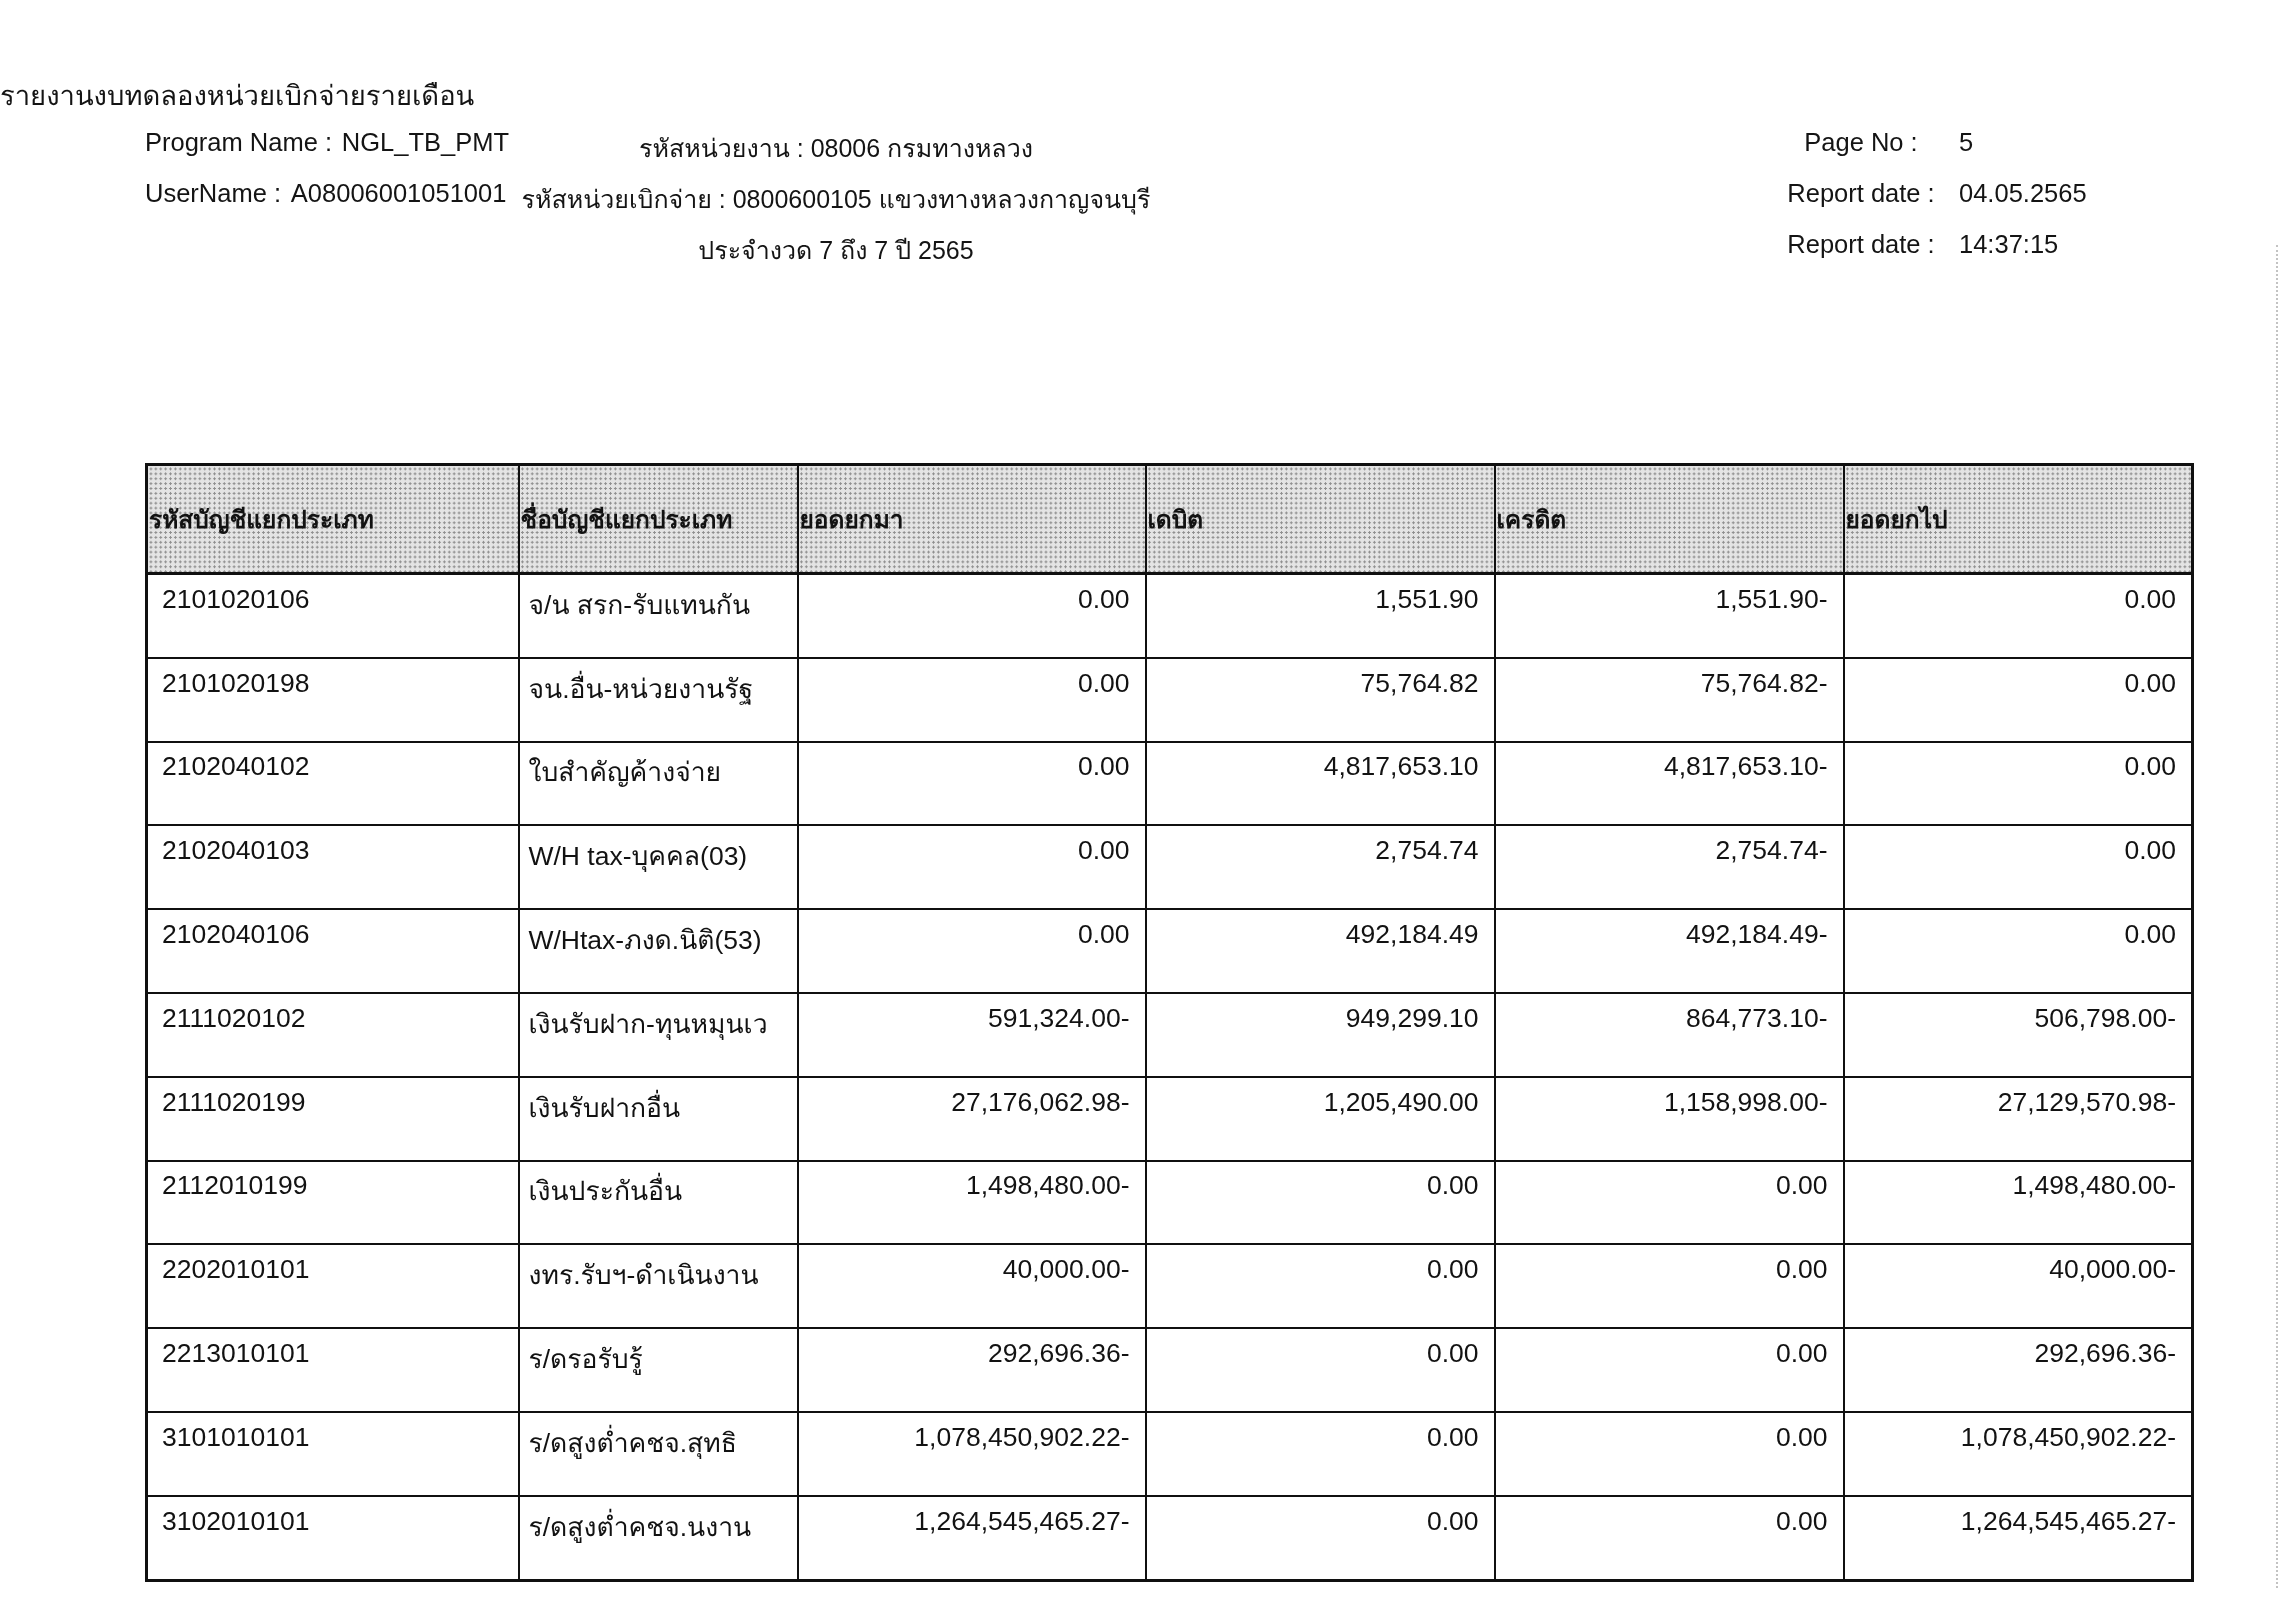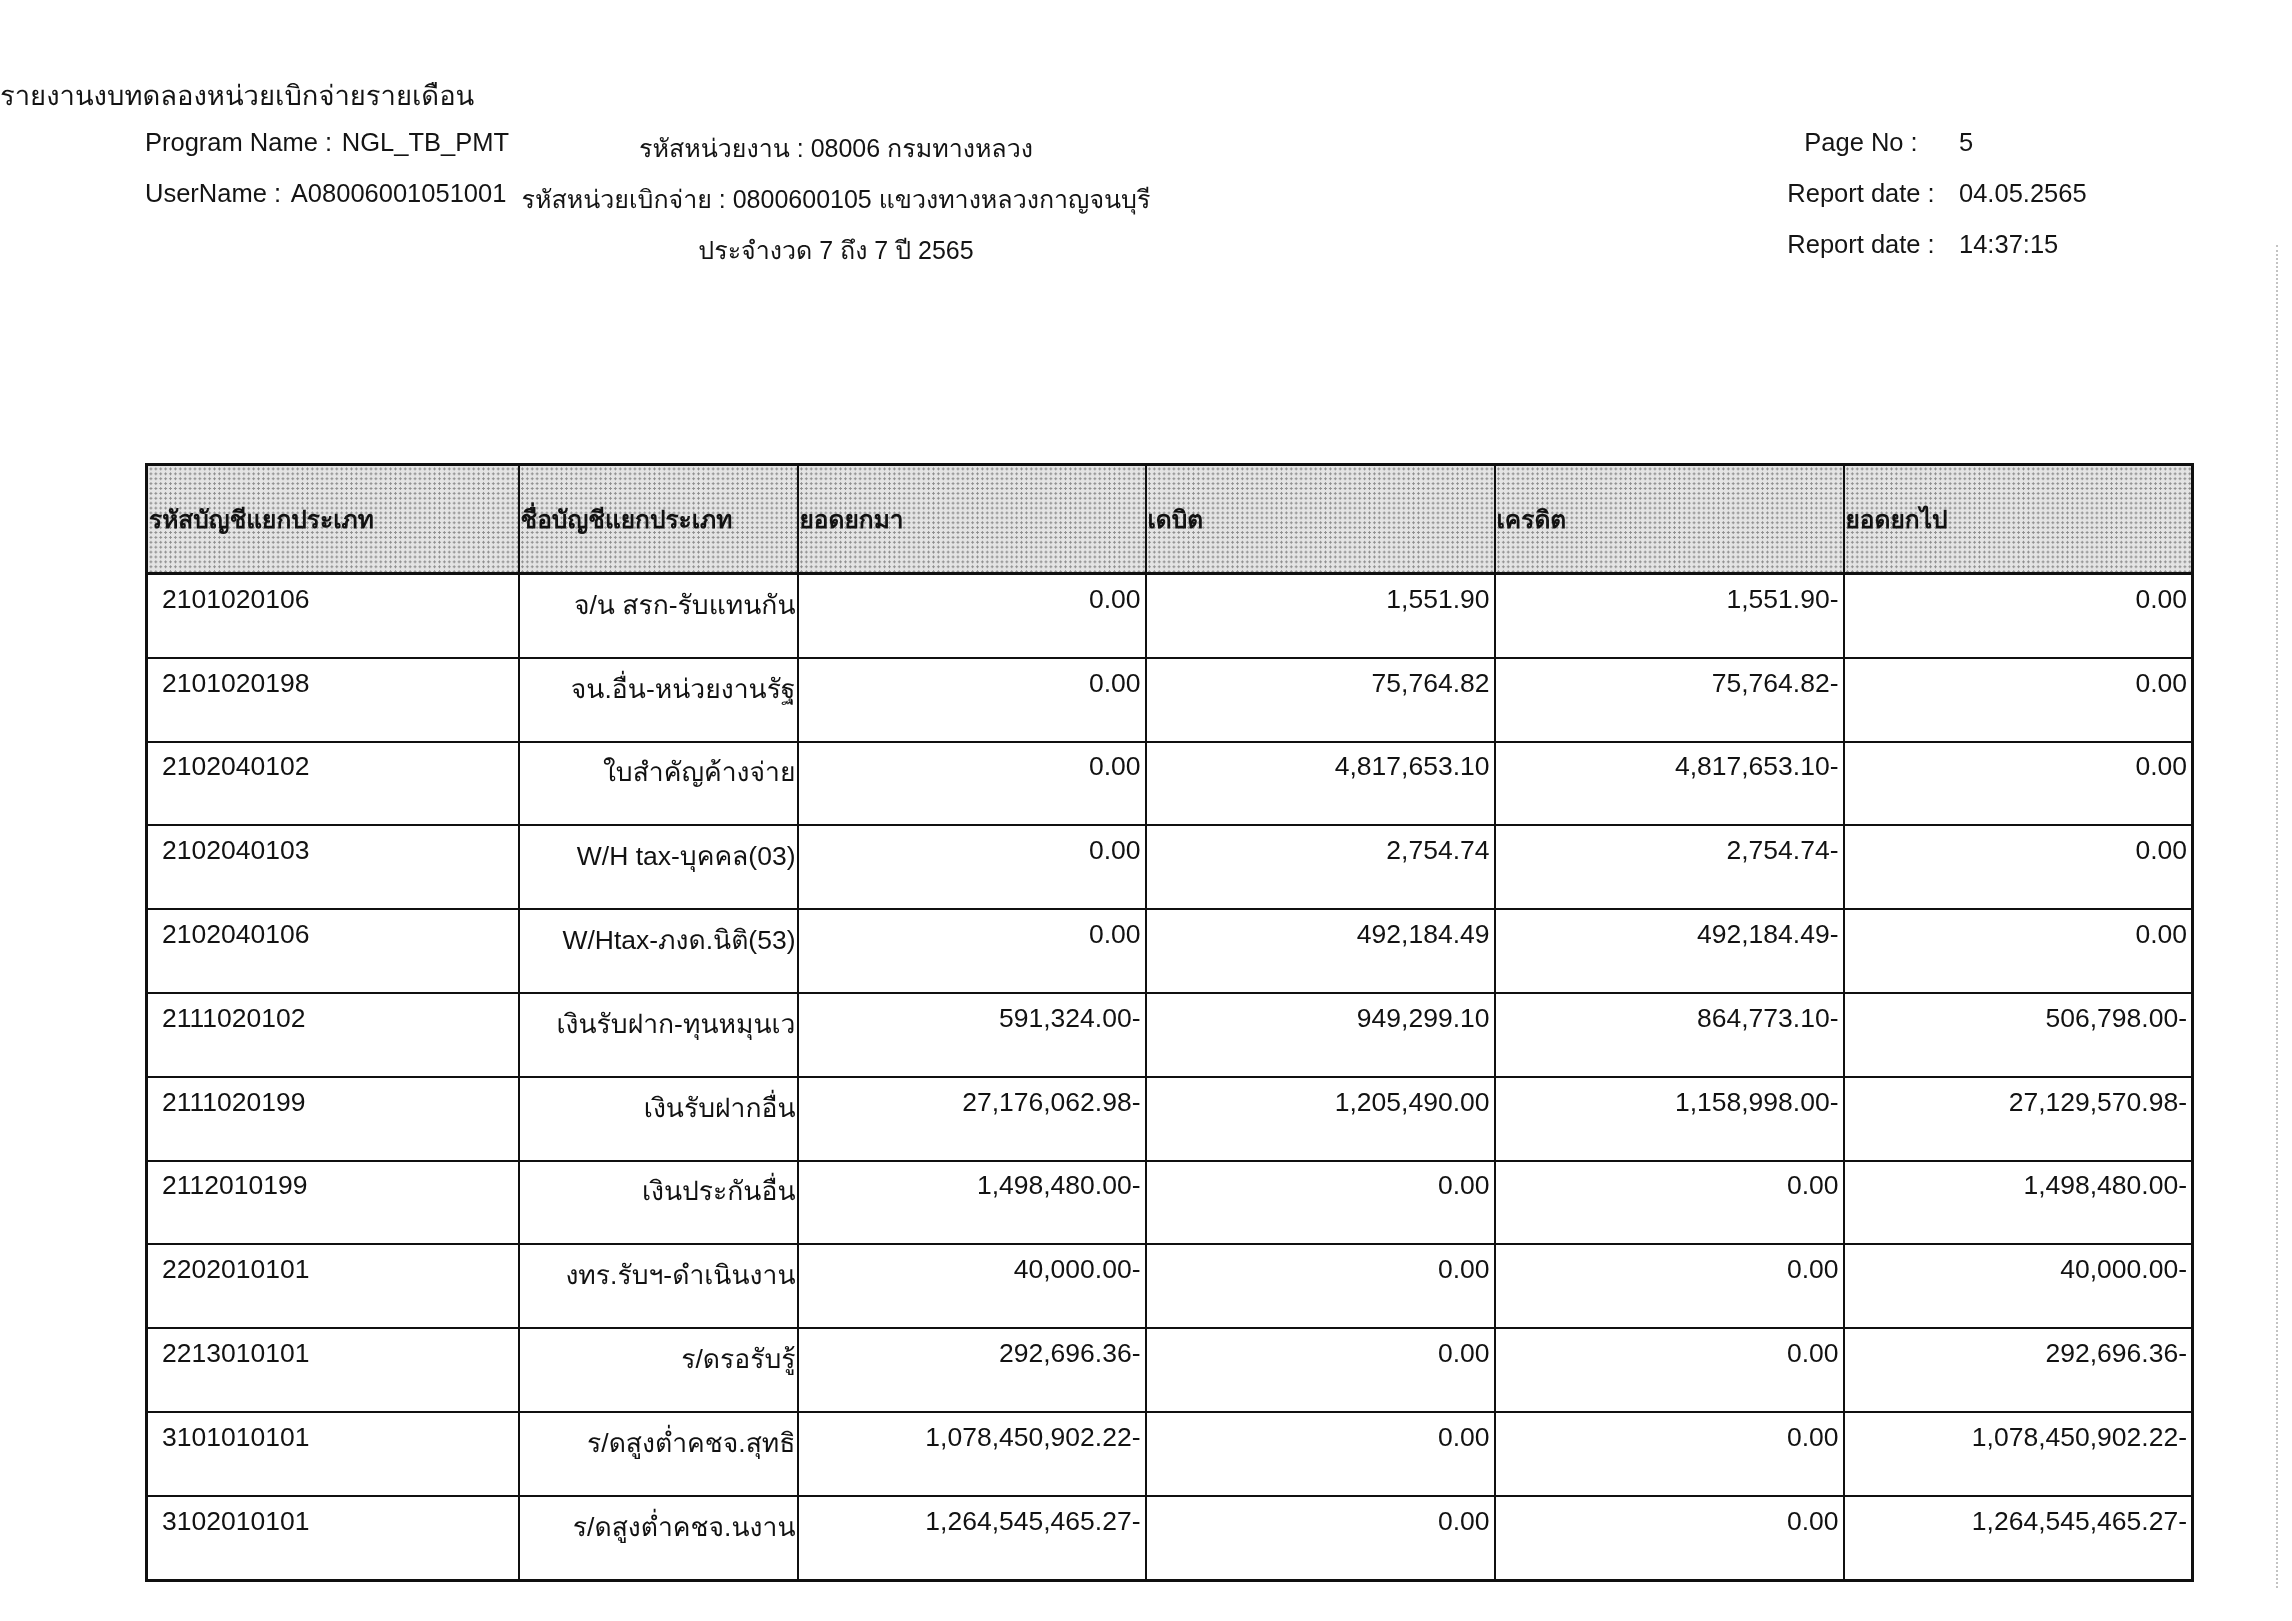--- a/index.html
+++ b/index.html
@@ -68,23 +68,23 @@
     height: 72px;
     vertical-align: top;
     padding-top: 8.8px;
     border-left: 2px solid #101010;
     border-right: 2px solid #101010;
     border-top: 2.9px solid #101010;
     overflow: hidden;
   }
   table.tb { border: 3.9px solid #101010; }
   table.tb td.al { text-align: left; }
-  table.tb td.ar { text-align: right; padding-right: 4px; margin-left: 29px; }
+  table.tb td.ar { text-align: right; padding-right: 15px; margin-left: 29px; }
   table.tb td.c0 { padding-left: 14px; }
-  table.tb td.c1 { padding-left: 9px; text-align: right; }
+  table.tb td.c1 { padding-left: 9px; }
 
   .page-edge-dots {
     position: absolute;
     left: 2276px;
     top: 245px;
     height: 1343px;
     width: 0;
     border-left: 2px dotted #b0b0b0;
     opacity: 0.75;
   }

